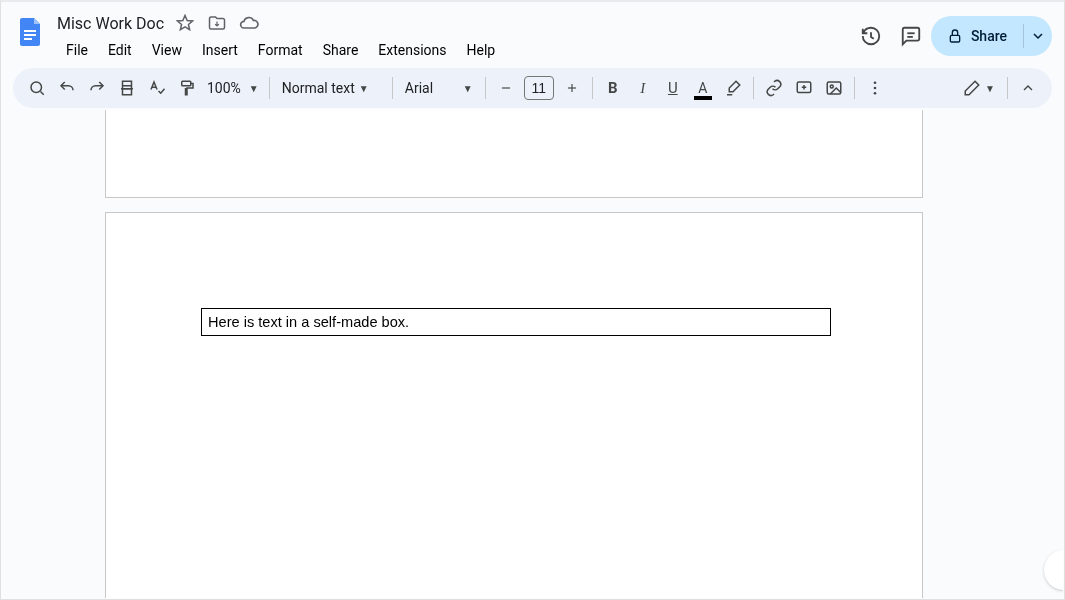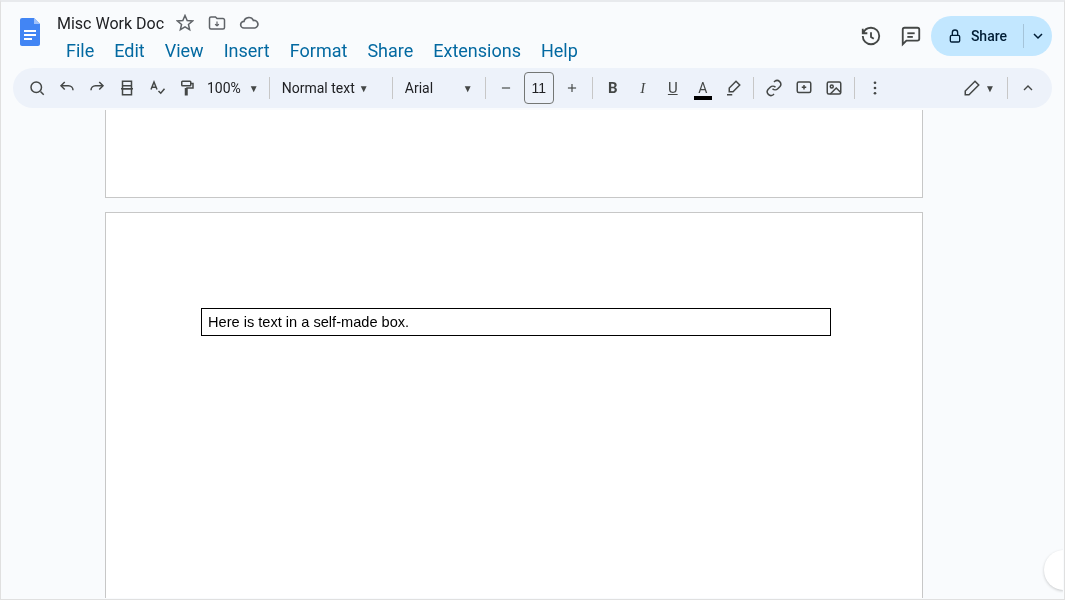--- a/index.html
+++ b/index.html
@@ -8,40 +8,40 @@
 
   
   .header { display: flex; align-items: flex-start; padding: 8px 12px 0 12px; }
   .docs-icon { width: 36px; height: 36px; border-radius: 4px; display: flex; align-items: center; justify-content: center; margin-right: 8px; margin-top:4px;}
   .title-block { display: flex; flex-direction: column; flex: 1; }
   .title-row { display: flex; align-items: center; gap: 10px; height: 26px; }
   .doc-title { font-size: 16px; color: #202124; letter-spacing: 0; }
   .title-icon { color: #5f6368; display:flex; align-items:center; justify-content:center; width:22px; height:22px; }
 
   .menu-row { display: flex; gap: 2px; height: 28px; align-items: center; }
-  .menu-item { font-size: 18px; color: #0369a1; padding: 2px 9px; border-radius: 4px; cursor: pointer; }
+  .menu-item { font-size: 14px; color: #000000; padding: 2px 9px; border-radius: 4px; cursor: pointer; }
 
   .header-actions { display: flex; align-items: center; margin-top: 6px; justify-content: flex-end; }
   .hicon { width: 40px; height: 40px; display:flex; align-items:center; justify-content:center; color:#444746; border-radius:50%; }
   .share-wrap { display:flex; align-items:center; background:#c2e7ff; border-radius: 40px; height:40px; overflow:hidden; }
   .share-btn { display:flex; align-items:center; gap:8px; padding: 0 16px 0 16px; height:100%; font-size:14px; font-weight:500; color:#001d35; }
   .share-sep { width:1px; height:24px; background: rgba(0,0,0,0.15);}
   .share-drop { width:28px; height:100%; display:flex; align-items:center; justify-content:center; color:#001d35;}
 
   
   .toolbar-wrap { padding: 4px 12px 0 12px; }
   .toolbar { background:#edf2fa; border-radius: 24px; height:40px; display:flex; align-items:center; padding: 0 10px; gap:2px; }
   .tbtn { min-width:28px; height:28px; display:flex; align-items:center; justify-content:center; color:#444746; border-radius:4px; font-size:14px; }
   .tsep { width:1px; height:22px; background:#c7c7c7; margin: 0 4px;}
   .zoom { display:flex; align-items:center; gap:8px; color:#202124; font-size:14px; padding:0 4px;}
   .styles-dd, .font-dd { display:flex; align-items:center; gap:4px; font-size:14px; color:#202124; padding:0 6px; min-width:0;}
   .styles-dd { width:110px; }
   .font-dd { width:80px; justify-content:space-between;text-align:center;}
   .fontsize-group { display:flex; align-items:center; gap:4px;}
-  .fontsize-input { width:30px; height:32px; border:1px solid #747775; border-radius:4px; background:transparent; text-align:center; font-size:14px; color:#202124;}
+  .fontsize-input { width:30px; height:24px; border:1px solid #747775; border-radius:4px; background:transparent; text-align:center; font-size:14px; color:#202124;}
   .flexgap { flex:1; }
   .caret { font-size:10px; color:#444746; }
   .textcolor { position:relative; }
   .textcolor .bar { position:absolute; bottom:2px; left:5px; right:5px; height:4px; background:#000; }
 
   
   .canvas { position:absolute; top:108px; left:1px; right:1px; bottom:1px; background:#f9fbfd; overflow:hidden; }
   .page { position:absolute; left:103px; width:818px; background:#fff; border:1px solid #c7c7c7; }
   .page.prev { top:0; height:88px; border-top:none; }
   .page.cur  { top:102px; height:700px; }

